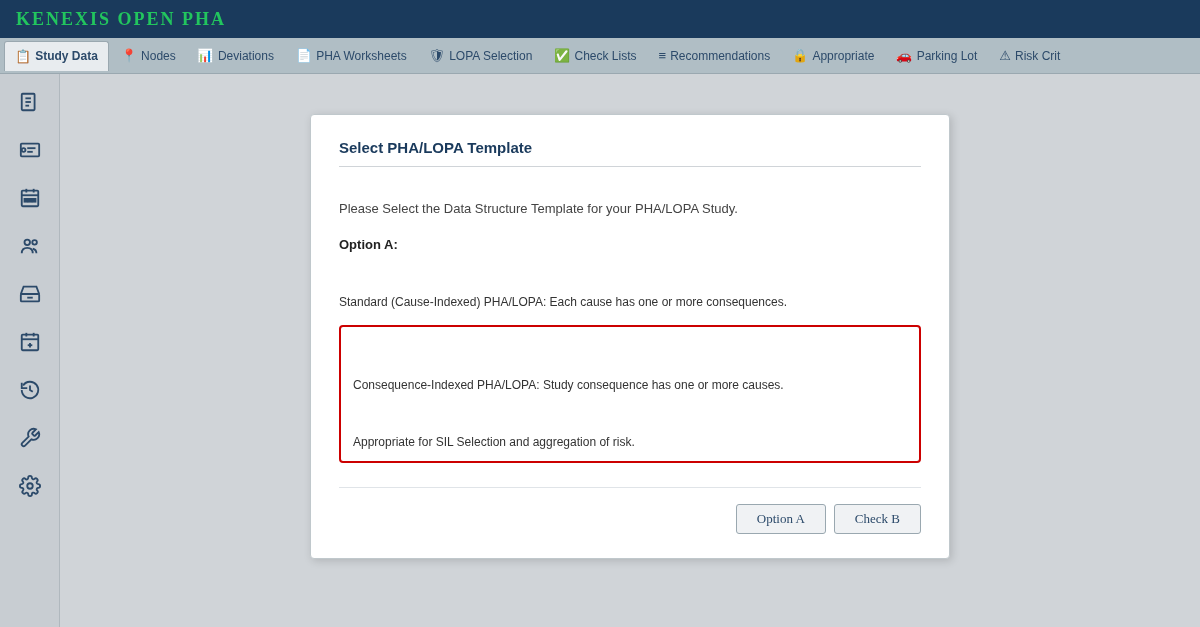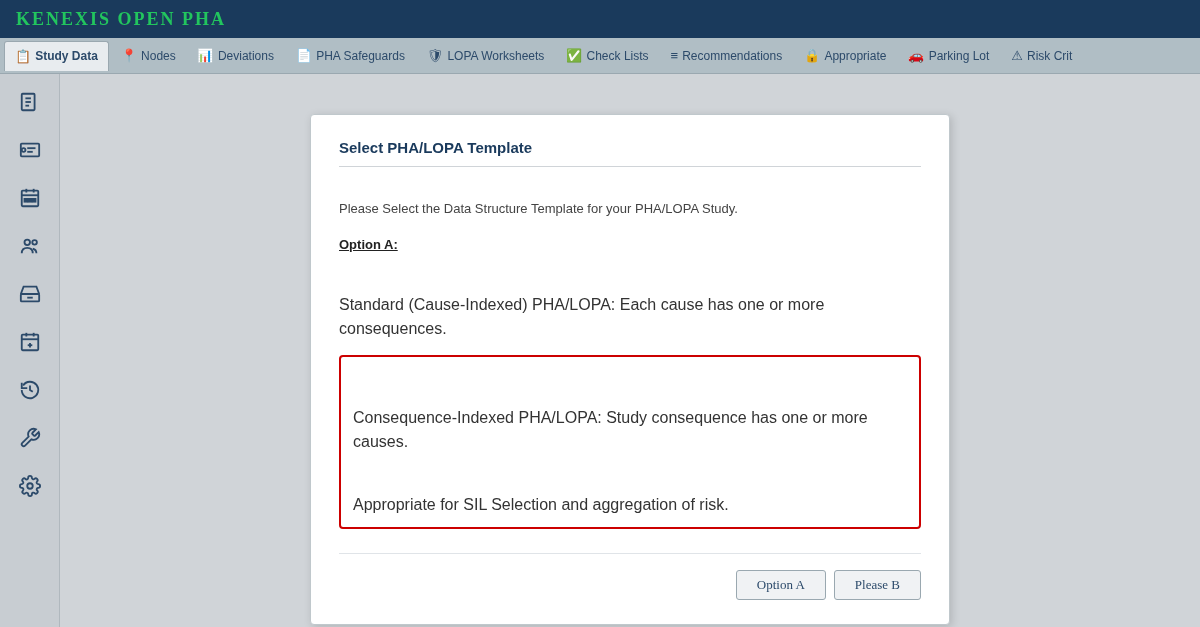--- a/index.html
+++ b/index.html
@@ -124,24 +124,23 @@
     .option-section {
       margin-bottom: 14px;
     }
     .option-label {
       font-weight: bold;
       font-size: 13px;
       color: #222;
       margin-bottom: 2px;
     }
     .option-label.underline {
-      text-decoration: underline;
     }
     .option-text {
-      font-size: 16px;
+      font-size: 12px;
       color: #333;
       margin-top: 39px;
     }
     .option-b-box {
       border: 2px solid #cc0000;
       border-radius: 4px;
       padding: 10px 12px;
       margin-top: 4px;
     }
     .dialog-footer {
@@ -178,25 +177,25 @@
   <div class="nav-tab">
     <span class="tab-icon">📍</span>
     <span>Nodes</span>
   </div>
   <div class="nav-tab">
     <span class="tab-icon">📊</span>
     <span>Deviations</span>
   </div>
   <div class="nav-tab">
     <span class="tab-icon">📄</span>
-    <span>PHA Safeguards</span>
+    <span>PHA Worksheets</span>
   </div>
   <div class="nav-tab">
     <span class="tab-icon">🛡</span>
-    <span>LOPA Worksheets</span>
+    <span>LOPA Selection</span>
   </div>
   <div class="nav-tab">
     <span class="tab-icon">✅</span>
     <span>Check Lists</span>
   </div>
   <div class="nav-tab">
     <span class="tab-icon">≡</span>
     <span>Recommendations</span>
   </div>
   <div class="nav-tab">
@@ -321,17 +320,17 @@
         <div class="option-section">
           <div class="option-b-box">
             <div class="option-text">Consequence-Indexed PHA/LOPA:    Study consequence has one or more causes.</div>
             <div class="option-text">Appropriate for SIL Selection and aggregation of risk.</div>
           </div>
         </div>
       </div>
 
       <div class="dialog-footer">
         <button class="btn">Option A</button>
-        <button class="btn">Please B</button>
+        <button class="btn">Check B</button>
       </div>
     </div>
   </div>
 </div>
 
 </body></html>

